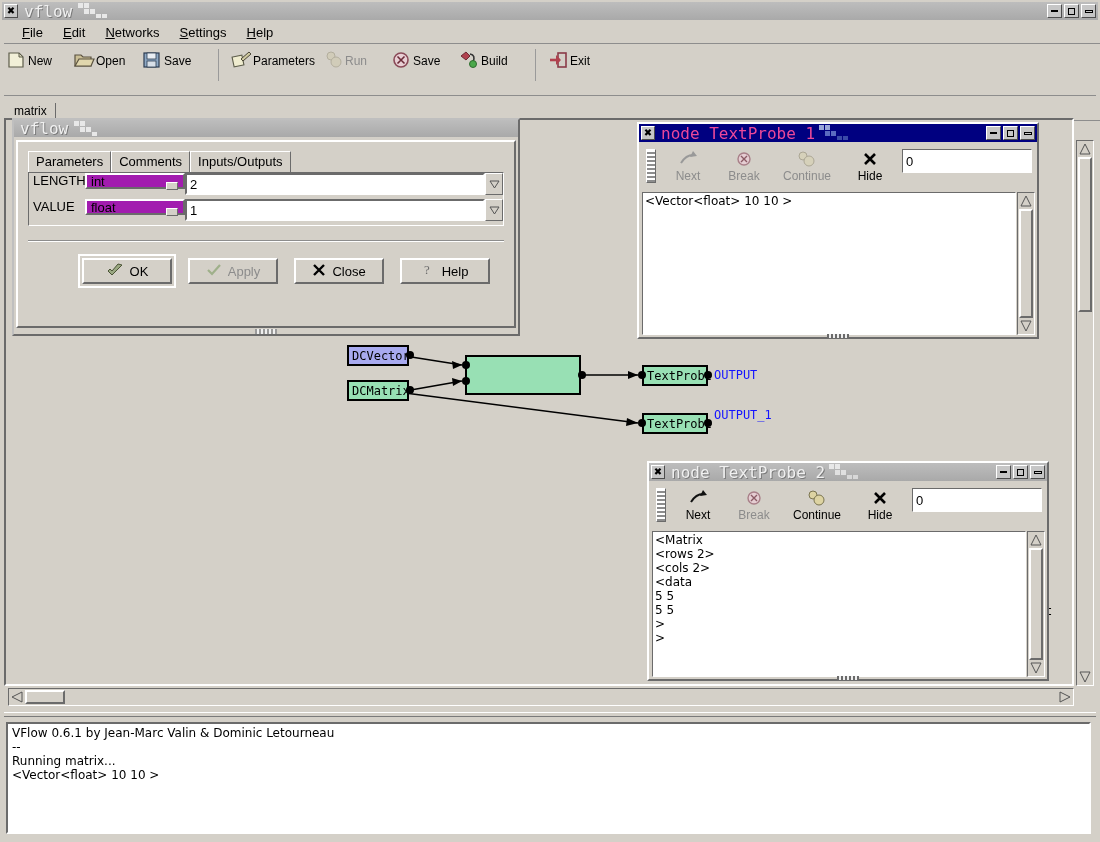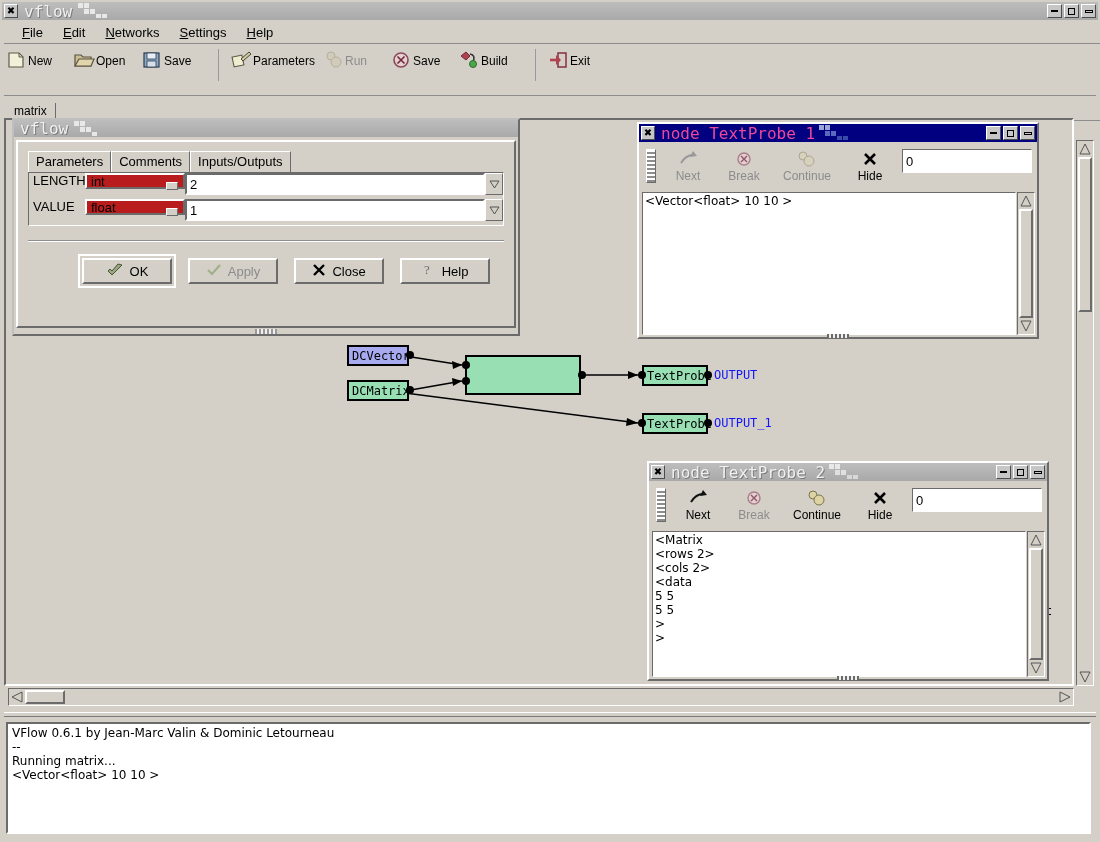--- a/index.html
+++ b/index.html
@@ -64,21 +64,21 @@
 
   
   .dlgbody{position:absolute;left:2px;right:2px;top:20px;bottom:6px;background:#d4d0c8;border:2px solid;border-color:#fff #6b6b6b #6b6b6b #fff;box-sizing:border-box;}
   .tabs{display:flex;align-items:flex-end;height:22px;margin:8px 0 0 10px;}
   .ptab{background:#d4d0c8;border:1px solid;border-color:#fff #6b6b6b #6b6b6b #fff;border-bottom:none;padding:2px 7px 3px 7px;font-size:13px;box-sizing:border-box;}
   .ptab.sel{border-color:#fff #6b6b6b #d4d0c8 #fff;}
   .ptable{margin:0 10px;border:1px solid;border-color:#6b6b6b #fff #fff #6b6b6b;background:#d4d0c8;}
   .phead{display:flex;font-size:13px;border-bottom:1px solid #8d8d8d;}
   .prow{display:flex;align-items:flex-start;height:26px;}
   .pname{width:52px;text-align:left;padding-left:4px;font-size:13px;}
-  .popt{width:100px;height:16px;background:#b91c1c;border:2px solid;border-color:#fff #6b6b6b #6b6b6b #fff;box-sizing:border-box;display:flex;align-items:center;padding-left:4px;font-size:13px;position:relative;}
+  .popt{width:100px;height:16px;background:#a21caf;border:2px solid;border-color:#fff #6b6b6b #6b6b6b #fff;box-sizing:border-box;display:flex;align-items:center;padding-left:4px;font-size:13px;position:relative;}
   .popt .knob{position:absolute;right:5px;top:7px;width:12px;height:8px;background:#d4d0c8;border:1px solid;border-color:#fff #6b6b6b #6b6b6b #fff;box-sizing:border-box;}
   .pval{flex:1;height:22px;background:#fff;border:2px solid;border-color:#6b6b6b #fff #fff #6b6b6b;box-sizing:border-box;display:flex;align-items:center;padding-left:3px;font-size:13px;}
   .pdrop{width:18px;height:22px;background:#d4d0c8;border:1px solid;border-color:#fff #6b6b6b #6b6b6b #fff;box-sizing:border-box;display:flex;align-items:center;justify-content:center;}
   .dbtns{display:flex;justify-content:center;gap:16px;margin-top:16px;}
   .dbtn{height:26px;min-width:90px;background:#d4d0c8;border:2px solid;border-color:#fff #6b6b6b #6b6b6b #fff;box-sizing:border-box;display:flex;align-items:center;justify-content:center;gap:6px;font-size:13px;}
   .dbtn.def{outline:2px solid #fff;outline-offset:2px;margin-left:40px;}
   .dbtn.dis{color:#8c8c8c;}
 
   
   .ptoolbar{display:flex;align-items:center;height:44px;background:#d4d0c8;}
@@ -271,21 +271,21 @@
       </div>
       <div class="port" style="left:632px;top:251px;"></div>
       <div class="port" style="left:698px;top:251px;"></div>
       <span class="nlabel" style="left:708px;top:248px;">OUTPUT</span>
 
       <div class="node green" style="left:636px;top:293px;width:66px;height:21px;padding-left:3px;">
         <span>TextProbe</span>
       </div>
       <div class="port" style="left:632px;top:299px;"></div>
       <div class="port" style="left:698px;top:299px;"></div>
-      <span class="nlabel" style="left:708px;top:296px;">OUTPUT_1</span>
+      <span class="nlabel" style="left:708px;top:288px;">OUTPUT_1</span>
 
     </div>
 
     <div class="sbv" style="left:1072px;top:22px;width:18px;height:546px;">
       <div style="position:absolute;left:1px;top:1px;width:14px;height:14px;">
         <svg width="14" height="14" viewBox="0 0 14 14">
             <polygon points="7,2 12,12 2,12" fill="#d4d0c8" stroke="#555" stroke-width="1"></polygon>
           </svg>
       </div>
       <div class="sbthumb" style="left:1px;top:16px;width:14px;height:155px;"></div>

